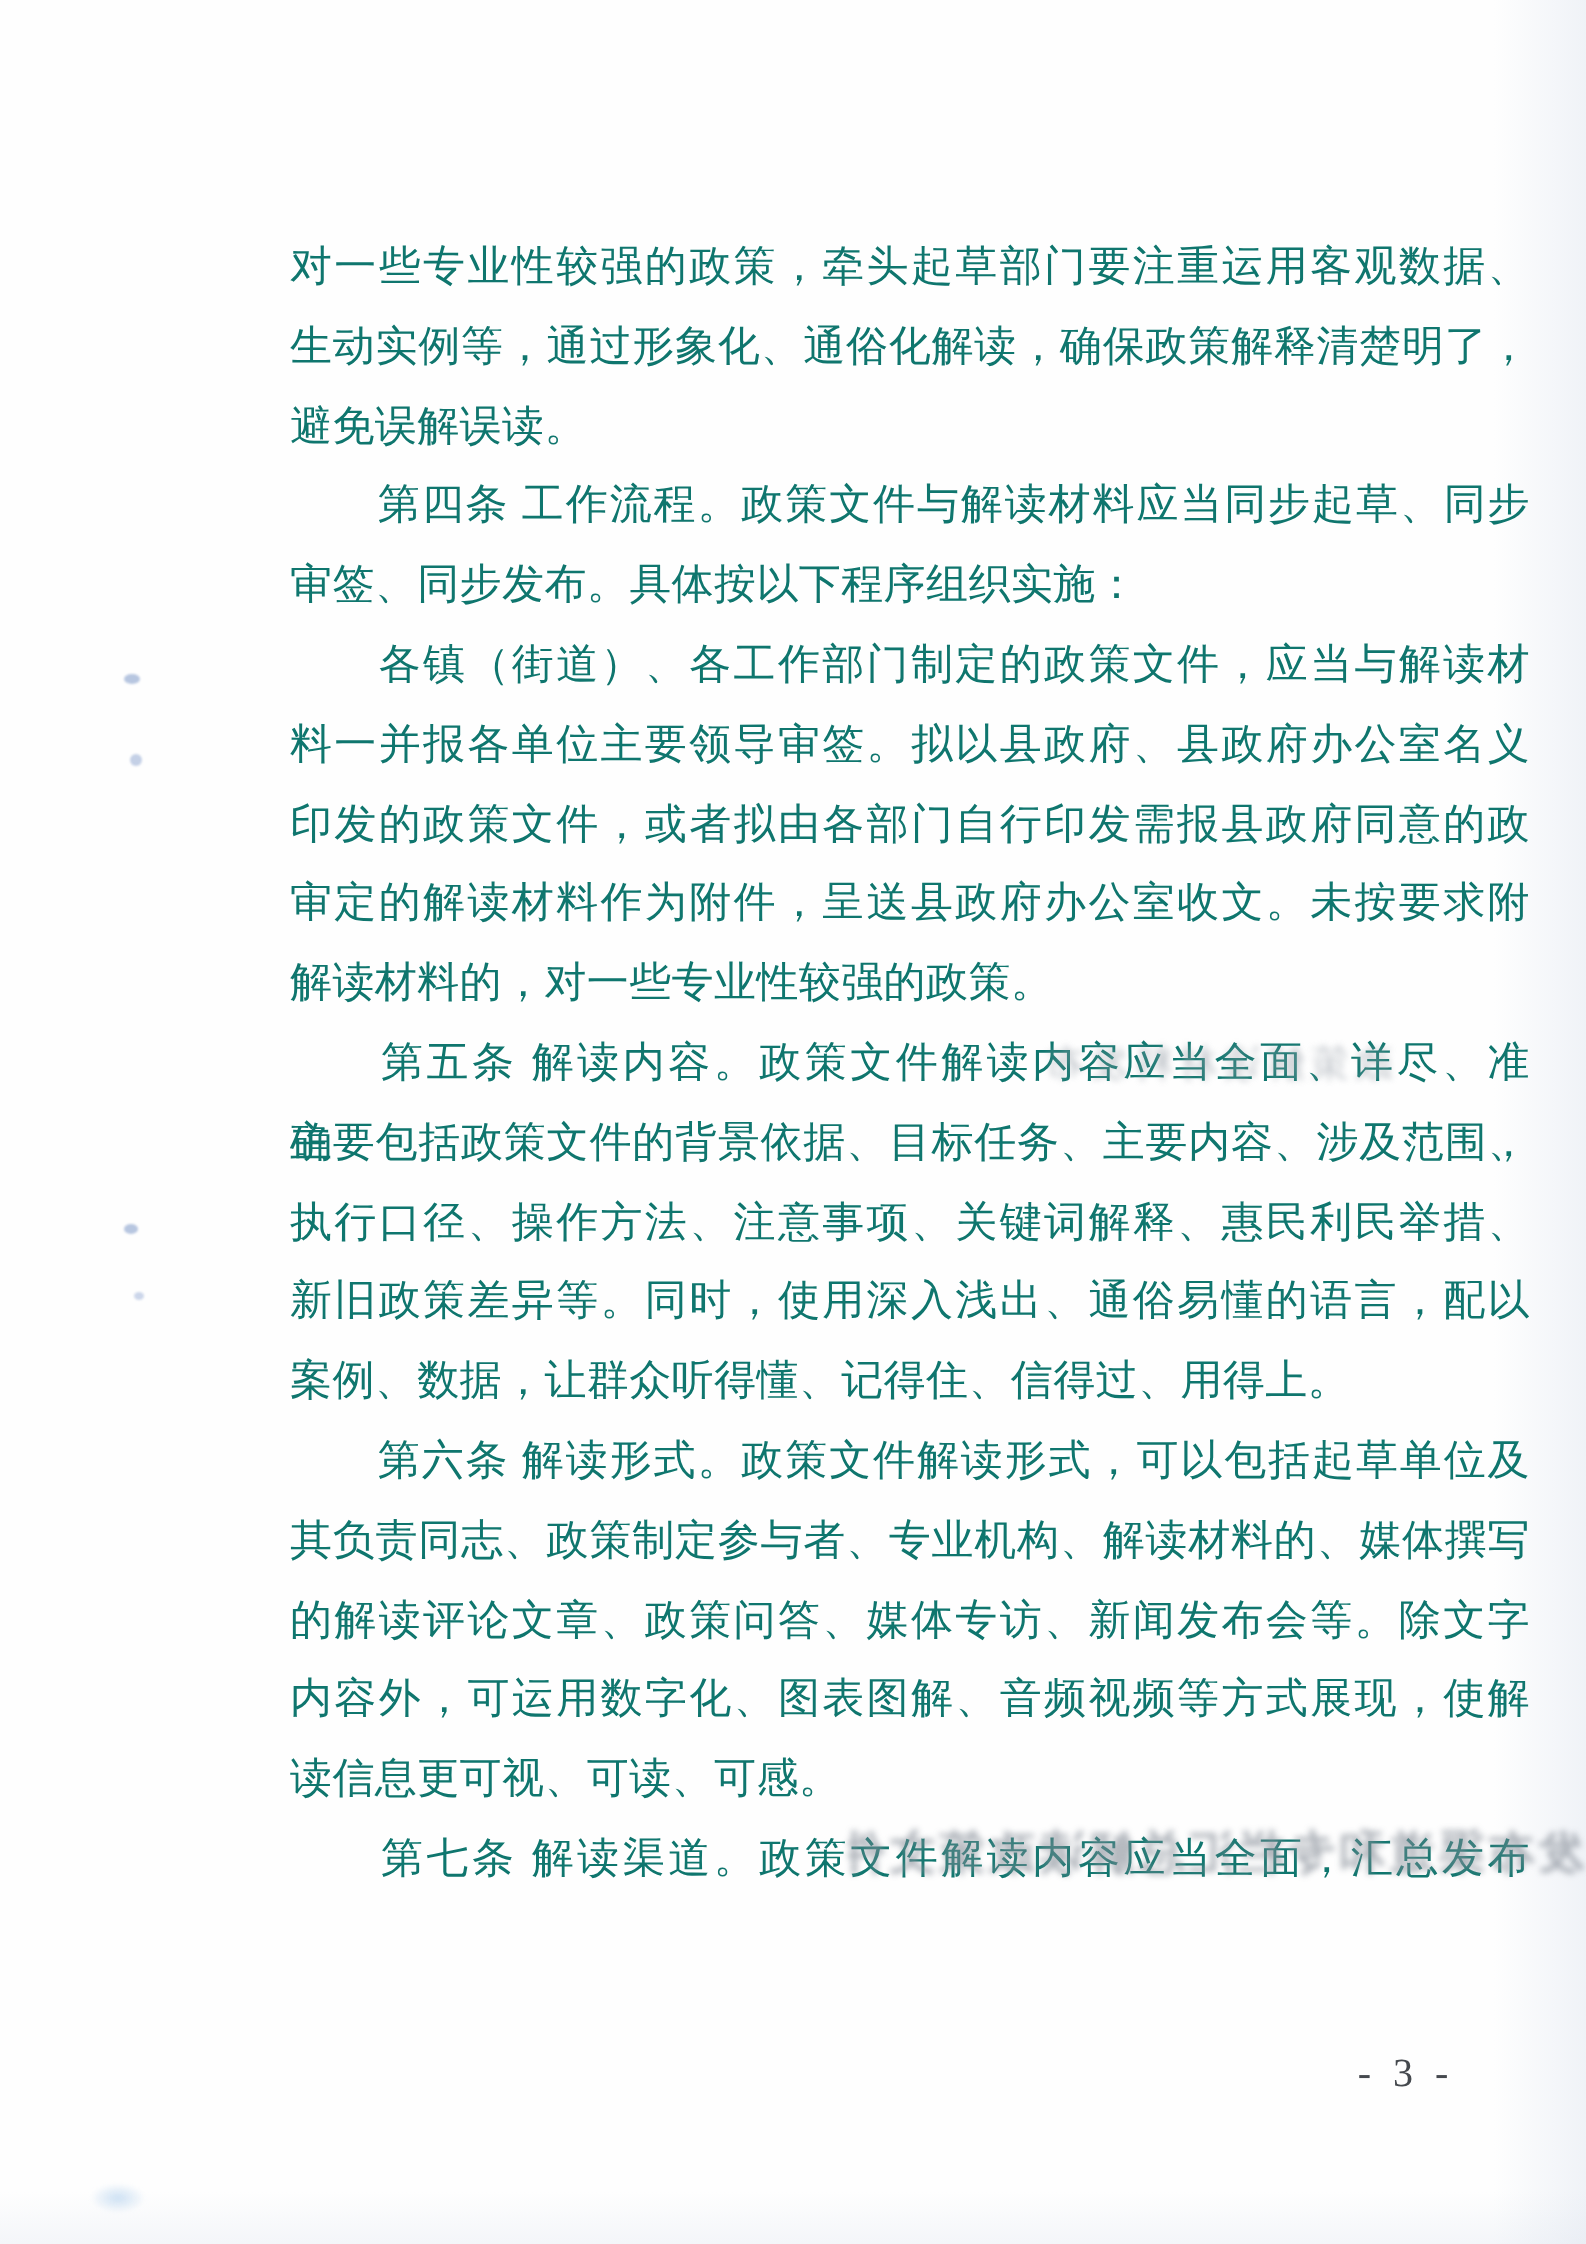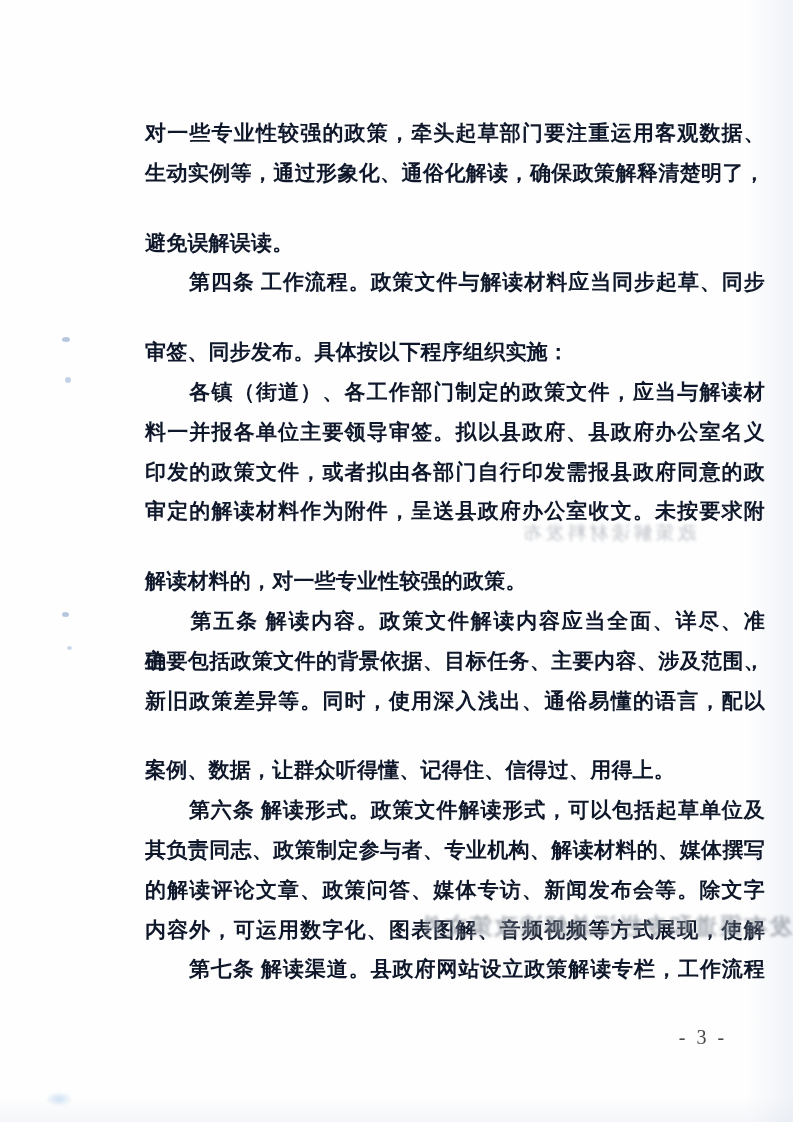--- a/index.html
+++ b/index.html
@@ -28,38 +28,36 @@
     left: 0; bottom: 0;
     width: 100%; height: 26px;
     background: linear-gradient(to bottom, rgba(220,227,238,0) 0%, rgba(220,227,238,0.30) 100%);
     pointer-events: none;
   }
   .textblock {
     position: absolute;
     left: 145px;
     top: 114px;
     width: 620px;
-    color: #0f172a;
-    font-weight: bold;
+    color: #0f766e;
   }
   .line {
     height: 39.8px;
     line-height: 39.8px;
     font-size: 21px;
     white-space: pre;
     letter-spacing: 0.2px;
   }
   .line.jl {
     white-space: normal;
     text-align: justify;
     text-align-last: justify;
   }
   .line.pe {
     text-align: left;
-    margin-top: 30px;
   }
   .page-number {
     position: absolute;
     left: 648px;
     top: 1026px;
     width: 110px;
     text-align: center;
     font-size: 20px;
     letter-spacing: 3px;
     color: #45494e;
@@ -126,27 +124,29 @@
     <div class="line pe">避免误解误读。</div>
     <div class="line jl">　　第四条 工作流程。政策文件与解读材料应当同步起草、同步</div>
     <div class="line pe">审签、同步发布。具体按以下程序组织实施：</div>
     <div class="line jl">　　各镇（街道）、各工作部门制定的政策文件，应当与解读材</div>
     <div class="line jl">料一并报各单位主要领导审签。拟以县政府、县政府办公室名义</div>
     <div class="line jl">印发的政策文件，或者拟由各部门自行印发需报县政府同意的政</div>
     <div class="line jl">审定的解读材料作为附件，呈送县政府办公室收文。未按要求附</div>
     <div class="line pe">解读材料的，对一些专业性较强的政策。</div>
     <div class="line jl">　　第五条 解读内容。政策文件解读内容应当全面、详尽、准确，</div>
     <div class="line jl">主要包括政策文件的背景依据、目标任务、主要内容、涉及范围、</div>
+    <div class="line jl">执行口径、操作方法、注意事项、关键词解释、惠民利民举措、</div>
     <div class="line jl">新旧政策差异等。同时，使用深入浅出、通俗易懂的语言，配以</div>
     <div class="line pe">案例、数据，让群众听得懂、记得住、信得过、用得上。</div>
     <div class="line jl">　　第六条 解读形式。政策文件解读形式，可以包括起草单位及</div>
     <div class="line jl">其负责同志、政策制定参与者、专业机构、解读材料的、媒体撰写</div>
     <div class="line jl">的解读评论文章、政策问答、媒体专访、新闻发布会等。除文字</div>
     <div class="line jl">内容外，可运用数字化、图表图解、音频视频等方式展现，使解</div>
-    <div class="line jl">　　第七条 解读渠道。县政府网站设立政策解读专栏，工作流程</div>
+    <div class="line pe">读信息更可视、可读、可感。</div>
+    <div class="line jl">　　第七条 解读渠道。政策文件解读内容应当全面，汇总发布</div>
   </div>
 
   <div class="bleed bleed-mid">政策解读材料发布</div>
   <div class="bleed bleed-bottom">发布渠道和专栏汇总解读政策文件</div>
 
   <div class="speck s1"></div>
   <div class="speck s2"></div>
   <div class="speck s3"></div>
   <div class="speck s4"></div>
   <div class="smudge"></div>

